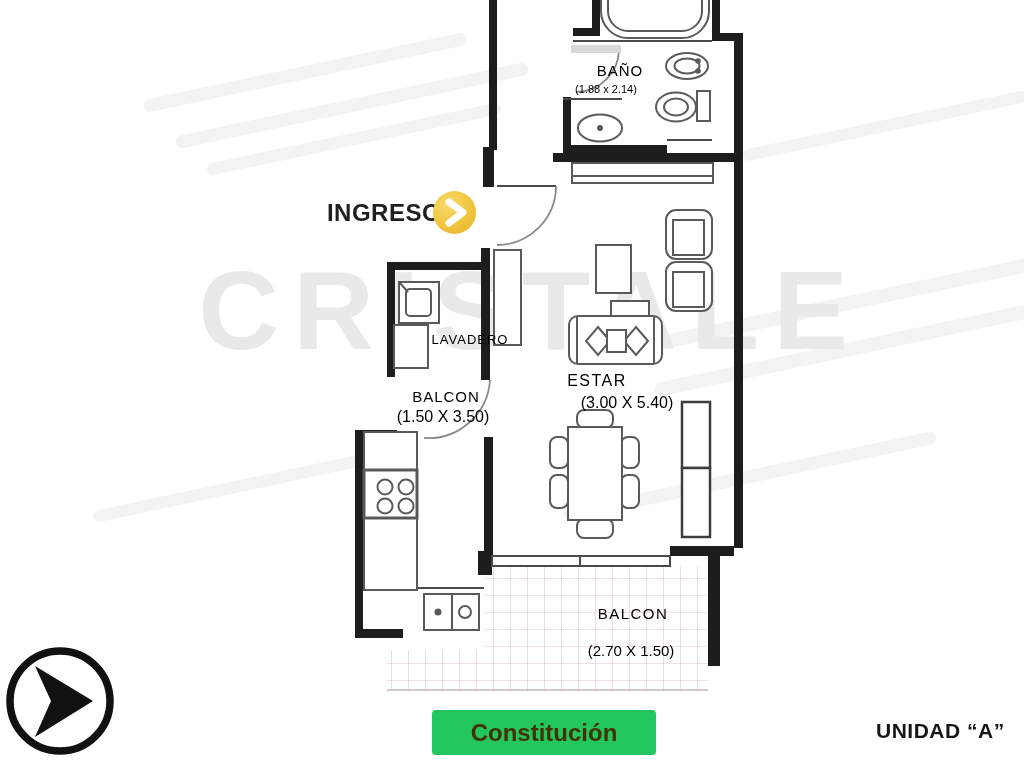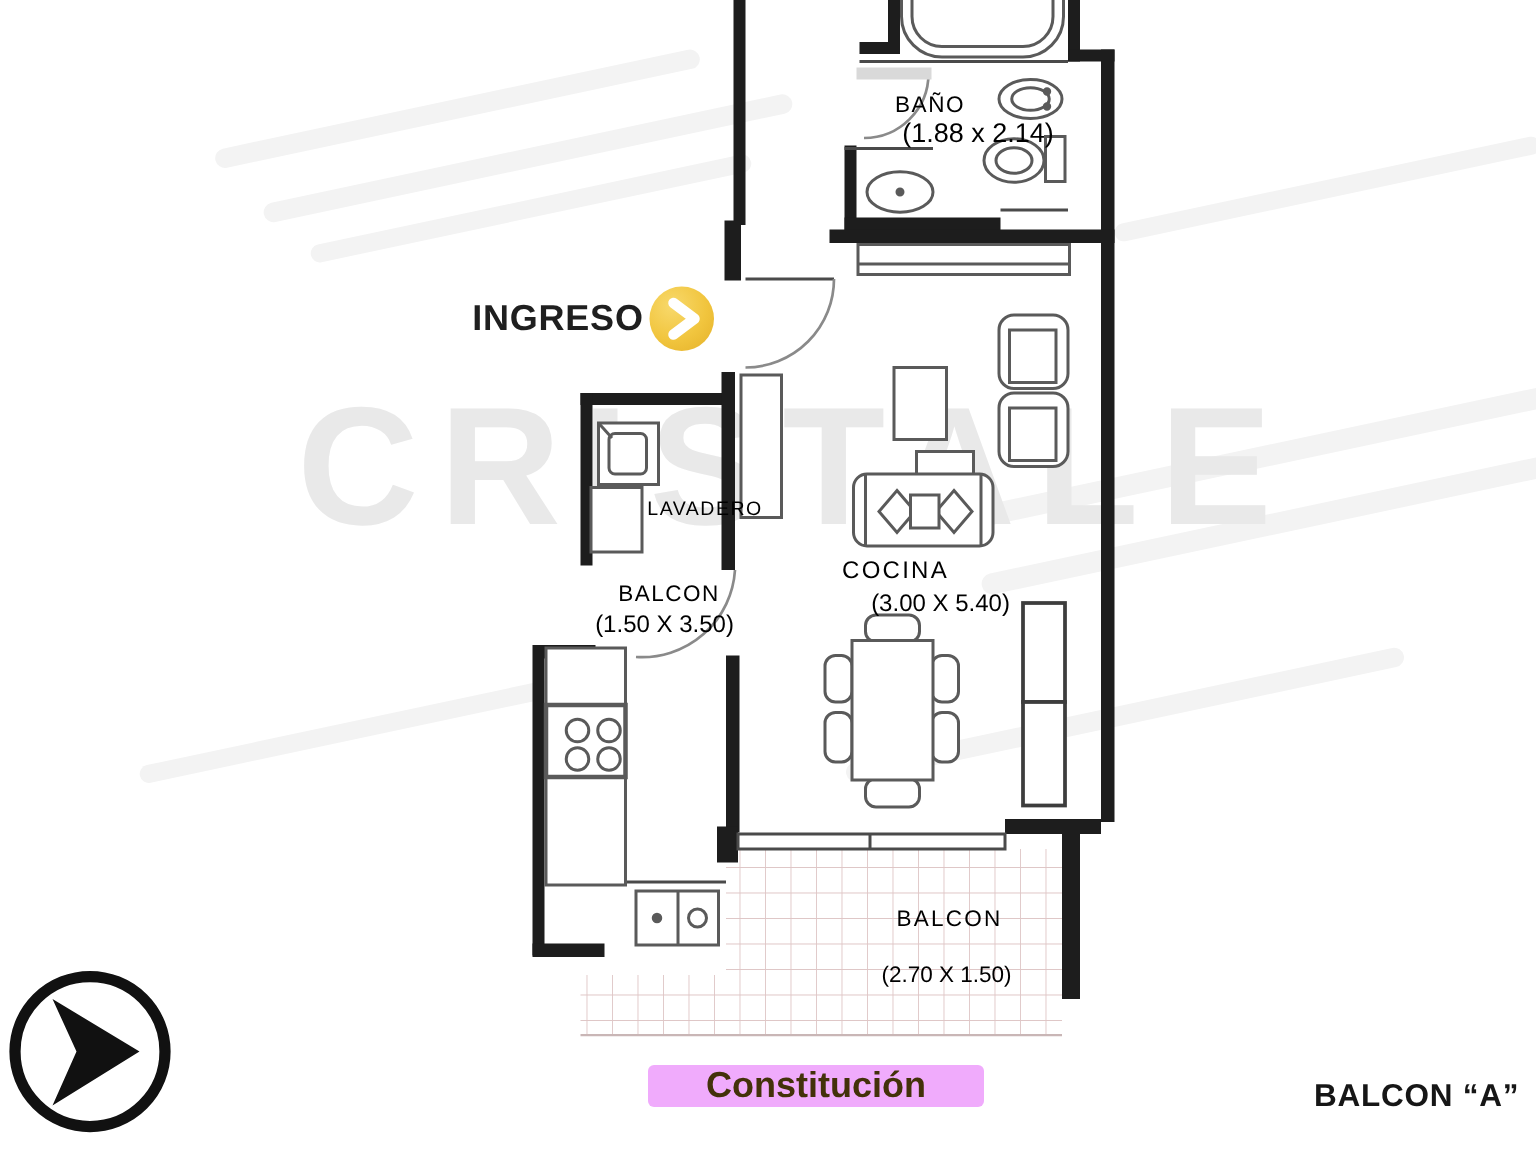--- a/index.html
+++ b/index.html
@@ -11,38 +11,38 @@
   .wm1{position:absolute;left:530px;top:246px;transform:translateX(-50%);z-index:2;
        font-size:112px;font-weight:bold;letter-spacing:14px;color:#e9e9e9;white-space:nowrap;}
   .wm2{position:absolute;left:538px;top:362px;transform:translateX(-50%);z-index:2;
        font-size:47px;font-weight:400;letter-spacing:27px;color:#f4f4f4;
        -webkit-text-stroke:1.3px #dedede;white-space:nowrap;}
   .plan{position:absolute;left:0;top:0;z-index:3;}
   
   .lbl{position:absolute;transform:translate(-50%,-50%);z-index:4;color:#000000;
        white-space:nowrap;text-align:center;}
   .lbl.bano-n{left:620px;top:70px;font-size:15px;letter-spacing:1px;}
-  .lbl.bano-d{left:652px;top:89px;font-size:18px;text-align:right;}
+  .lbl.bano-d{left:606px;top:89px;font-size:11px;text-align:right;}
   .lbl.lav{left:470px;top:339px;font-size:13px;letter-spacing:1px;text-align:center;}
   .lbl.coc-n{left:446px;top:396px;font-size:15px;letter-spacing:1px;}
   .lbl.coc-d{left:443px;top:417px;font-size:16px;}
   .lbl.est-n{left:597px;top:381px;font-size:16px;letter-spacing:1.5px;}
   .lbl.est-d{left:627px;top:403px;font-size:16px;}
   .lbl.bal-n{left:633px;top:613px;font-size:15px;letter-spacing:1.5px;}
   .lbl.bal-d{left:631px;top:639px;font-size:15px;margin-top:11px;}
   
-  .ingreso{position:absolute;left:372px;top:213px;transform:translate(-50%,-50%);z-index:4;
+  .ingreso{position:absolute;left:384px;top:213px;transform:translate(-50%,-50%);z-index:4;
            font-size:24px;font-weight:800;color:#1f1f1f;letter-spacing:0.5px;white-space:nowrap;}
   .arrow-badge{position:absolute;left:433px;top:191px;width:43px;height:43px;border-radius:50%;z-index:4;
            background:radial-gradient(circle at 35% 30%, #f8d96c, #f1c53e 55%, #e4b028);
            display:flex;align-items:center;justify-content:center;}
   
   .logo{position:absolute;left:2px;top:643px;z-index:5;}
-  .loc-btn{position:absolute;left:432px;top:710px;width:224px;height:28px;z-index:5;
-           background:#f0abfc;border:none;border-radius:4px;cursor:pointer;
+  .loc-btn{position:absolute;left:432px;top:710px;width:224px;height:45px;z-index:5;
+           background:#22c55e;border:none;border-radius:4px;cursor:pointer;
            font-family:"Liberation Sans",sans-serif;font-size:24px;font-weight:bold;color:#43310a;
            display:flex;align-items:center;justify-content:center;}
   .unit{position:absolute;left:876px;top:719px;z-index:5;font-size:21px;font-weight:bold;
         color:#161616;letter-spacing:0.5px;white-space:nowrap;}
 </style>
 </head>
 <body>
 
 <div class="canvas">
 
@@ -195,35 +195,35 @@
         <path d="M 580 556 V 566" fill="none"></path>
       </g>
     </g>
   </svg>
 
   <div class="lbl bano-n">BAÑO</div>
   <div class="lbl bano-d">(1.88 x 2.14)</div>
   <div class="lbl lav">LAVADERO</div>
   <div class="lbl coc-n">BALCON</div>
   <div class="lbl coc-d">(1.50 X 3.50)</div>
-  <div class="lbl est-n">COCINA</div>
+  <div class="lbl est-n">ESTAR</div>
   <div class="lbl est-d">(3.00 X 5.40)</div>
   <div class="lbl bal-n">BALCON</div>
   <div class="lbl bal-d">(2.70 X 1.50)</div>
 
   <div class="ingreso">INGRESO</div>
   <div class="arrow-badge">
     <svg width="43" height="43" viewBox="0 0 43 43">
       <path d="M 16 11 L 30 21.5 L 16 32" fill="none" stroke="#ffffff" stroke-width="7" stroke-linecap="round" stroke-linejoin="round"></path>
     </svg>
   </div>
 
   <div class="logo">
     <svg width="116" height="116" viewBox="0 0 116 116">
       <circle cx="58" cy="58" r="50" fill="#ffffff" stroke="#111111" stroke-width="7.5"></circle>
       <path d="M 33 23 L 91 58 L 33 94 L 49 58 Z" fill="#111111"></path>
     </svg>
   </div>
 
   <button class="loc-btn">Constitución</button>
-  <div class="unit">BALCON “A”</div>
+  <div class="unit">UNIDAD “A”</div>
 
 </div>
 
 </body></html>

